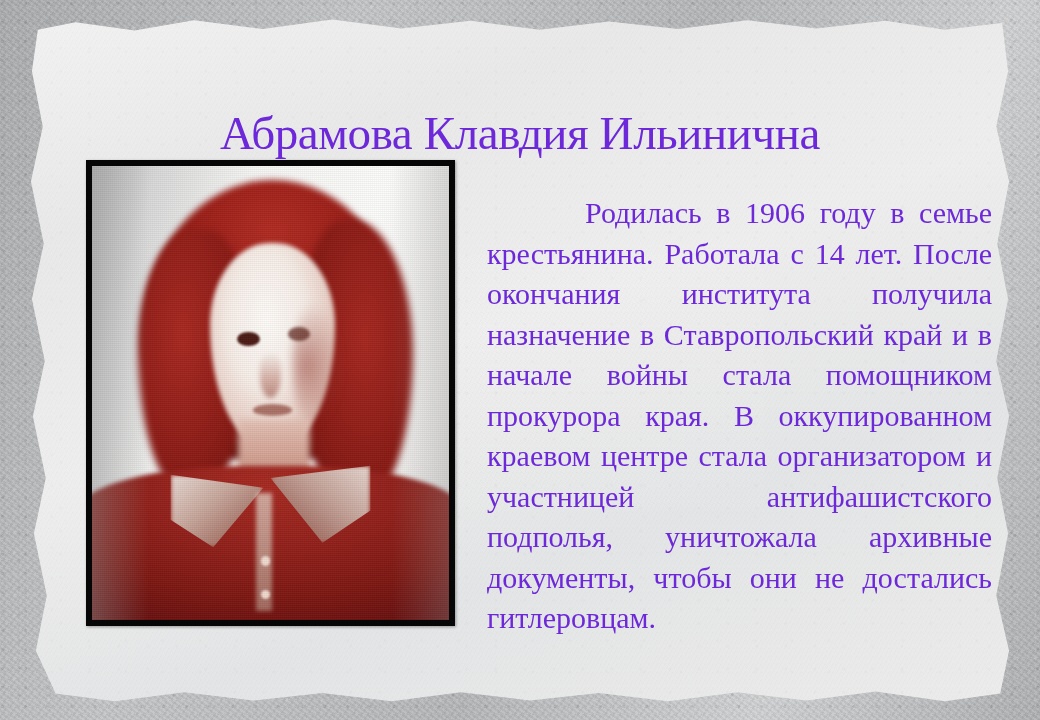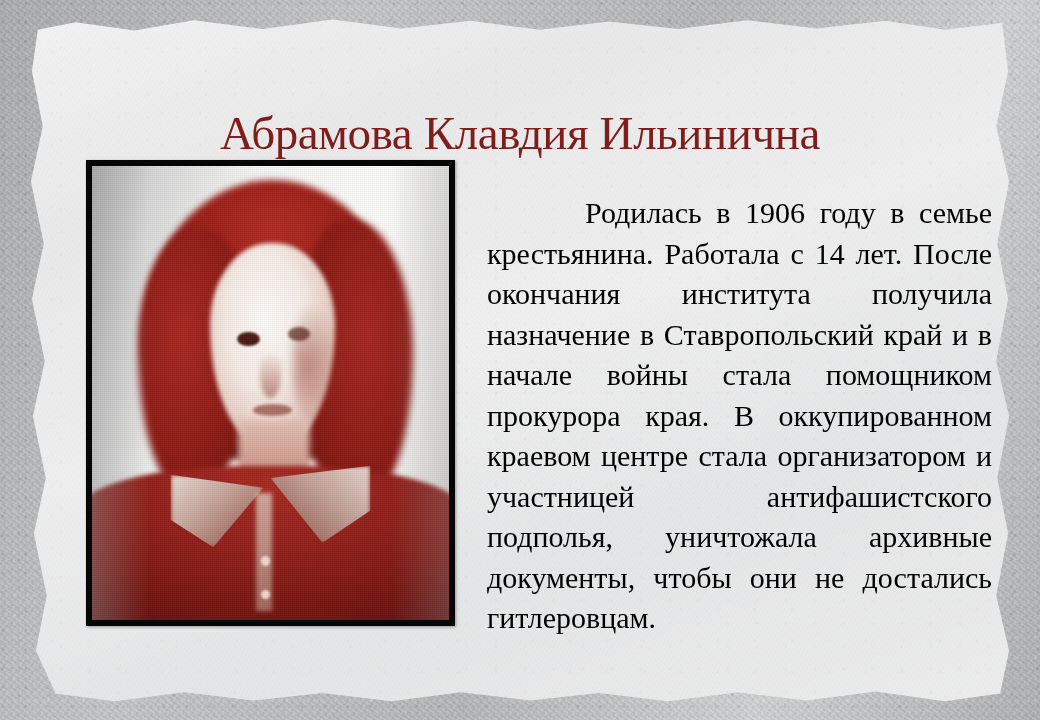--- a/index.html
+++ b/index.html
@@ -95,21 +95,21 @@
   .page-title {
     position: absolute;
     left: 0;
     right: 0;
     top: 78px;
     text-align: center;
     font-family: "Liberation Serif", "DejaVu Serif", serif;
     font-size: 47px;
     font-weight: 400;
     letter-spacing: -0.4px;
-    color: #7f1d1d;
+    color: #6d28d9;
     line-height: 1.05;
     white-space: nowrap;
   }
 
   
   .photo-frame {
     position: absolute;
     left: 86px;
     top: 160px;
     width: 369px;
@@ -311,21 +311,21 @@
 
   
   .bio-text {
     position: absolute;
     left: 487px;
     top: 163px;
     width: 505px;
     font-family: "Liberation Serif", "DejaVu Serif", serif;
     font-size: 30px;
     line-height: 40.5px;
-    color: #000000;
+    color: #6d28d9;
     text-align: justify;
     text-indent: 98px;
     -webkit-hyphens: none;
     hyphens: none;
   }
 </style>
 </head>
 <body>
 
 <div class="slide">

